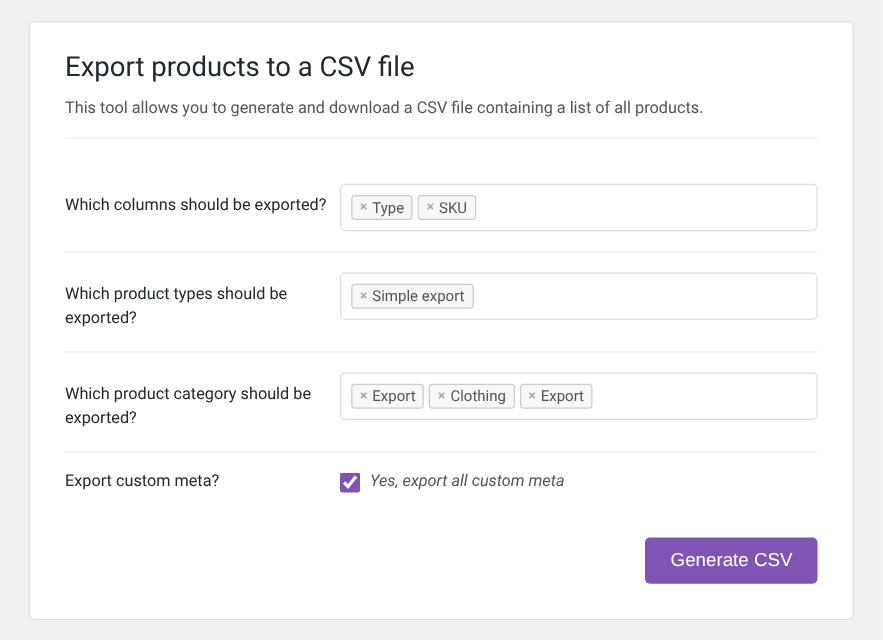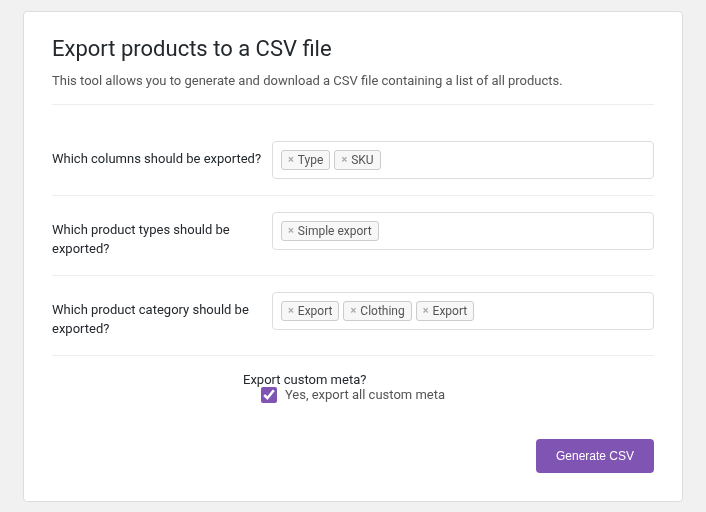--- a/index.html
+++ b/index.html
@@ -86,23 +86,22 @@
     .tag-remove {
       color: #aaa;
       font-size: 11px;
       cursor: pointer;
       font-weight: bold;
       line-height: 1;
     }
 
     .checkbox-row {
       display: flex;
-      align-items: center;
+      align-items: flex-start;
       padding: 16px 0;
-      flex-direction: column;
     }
 
     .checkbox-label {
       width: 220px;
       min-width: 220px;
       font-size: 13px;
       color: #23282d;
     }
 
     .checkbox-control {
@@ -114,35 +113,36 @@
     .checkbox-input {
       width: 16px;
       height: 16px;
       accent-color: #7f54b3;
       cursor: pointer;
     }
 
     .checkbox-text {
       font-size: 13px;
       color: #555;
+      font-style: italic;
     }
 
     .footer {
       display: flex;
       justify-content: flex-end;
       margin-top: 20px;
     }
 
     .btn-generate {
       background: #7f54b3;
       color: #fff;
       border: none;
       border-radius: 4px;
       padding: 10px 20px;
-      font-size: 12px;
+      font-size: 15px;
       cursor: pointer;
       font-weight: 500;
     }
   </style>
 </head>
 <body>
 
 <div class="card">
   <h1 class="card-title">Export products to a CSV file</h1>
   <p class="card-desc">This tool allows you to generate and download a CSV file containing a list of all products.</p>

